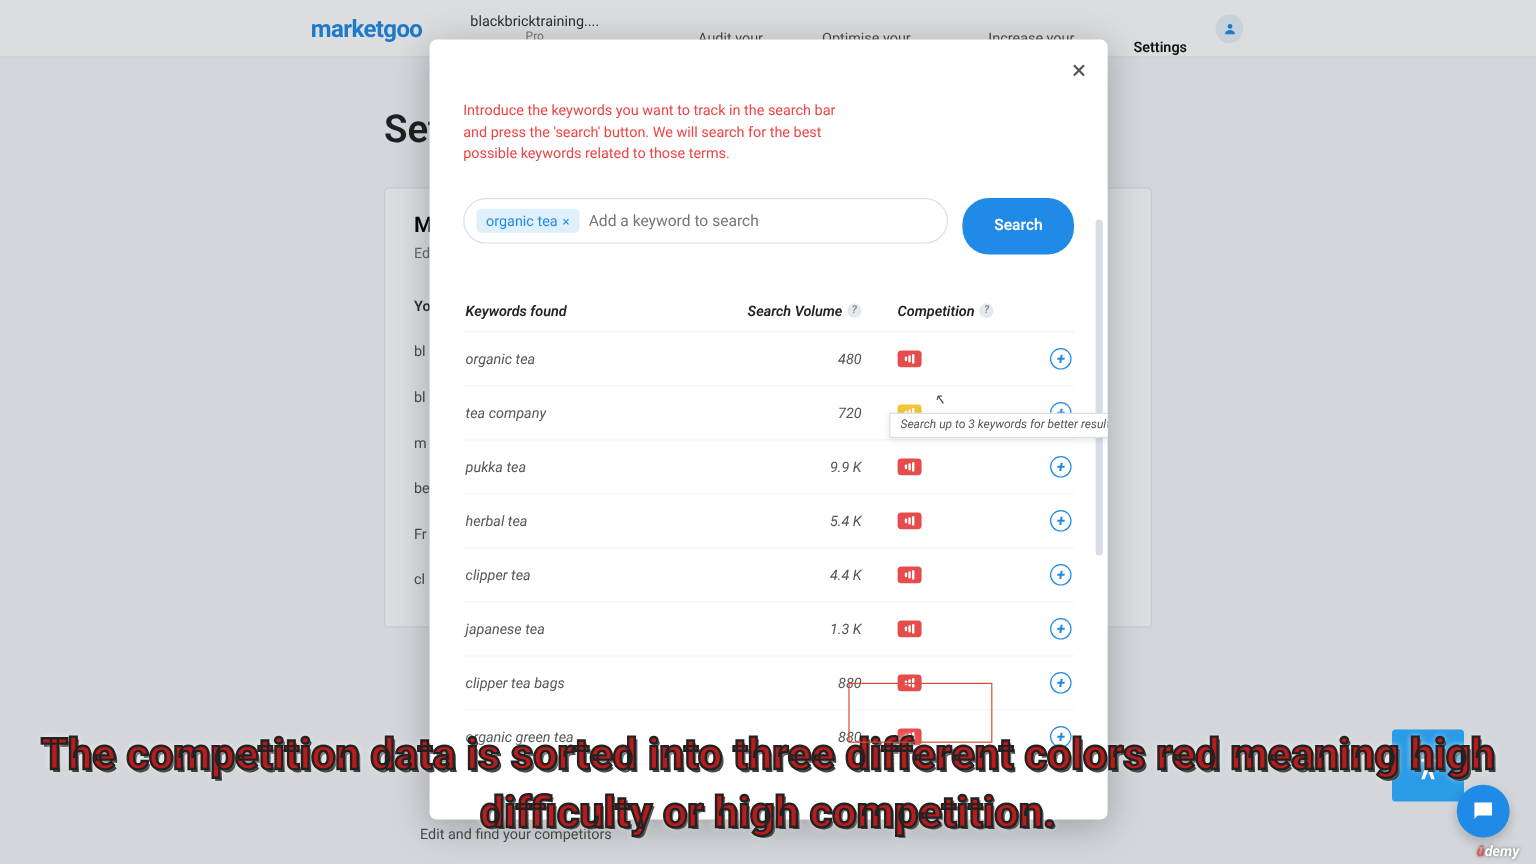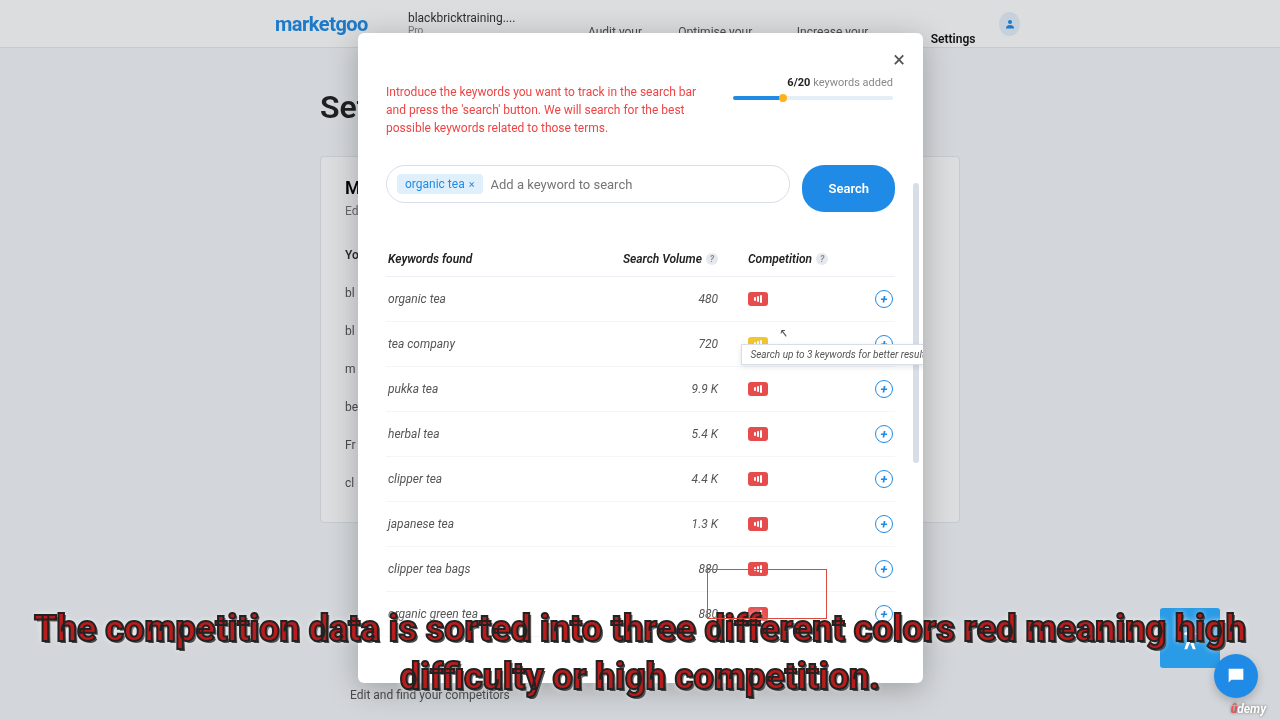--- a/index.html
+++ b/index.html
@@ -1,19 +1,19 @@
 <!DOCTYPE html>
 <html><head>
 <meta charset="utf-8">
 <style>
   * { margin: 0; padding: 0; box-sizing: border-box; font-family: -apple-system, BlinkMacSystemFont, "Segoe UI", Roboto, sans-serif; }
   body { width: 1280px; height: 720px; overflow: hidden; background: #f5f7fa; position: relative; }
 
   
-  .header { height: 48px; display: flex; align-items: center; padding: 0 20px; background: #fff; border-bottom: 1px solid #e5e8ee; position: relative; z-index: 1; }
+  .header { height: 48px; display: flex; align-items: center; padding: 0 4px; background: #fff; border-bottom: 1px solid #e5e8ee; position: relative; z-index: 1; text-align: center; }
   .logo { color: #1f8be6; font-weight: 700; font-size: 20px; letter-spacing: -0.5px; margin-left: 255px; }
   .site-block { margin-left: 40px; font-size: 12px; color: #333; }
   .site-block .plan { font-size: 10px; color: #888; }
   .nav { margin-left: auto; display: flex; align-items: center; gap: 24px; font-size: 12px; }
   .nav a { color: #555; text-decoration: none; margin-top: 31px; }
   .nav a.active { color: #111; font-weight: 600; }
   .user-icon { width: 24px; height: 24px; border-radius: 50%; background: #e6f1fb; display:flex;align-items:center;justify-content:center;font-size:12px;color:#1f8be6; margin-right: 240px; }
 
   
   .bg-page { position: absolute; top: 48px; left: 0; right: 0; bottom: 0; padding: 40px 320px; }
@@ -124,26 +124,20 @@
   </div>
 </div>
 <div class="footer-text">Edit and find your competitors</div>
 
 <div class="backdrop"></div>
 
 <div class="modal">
   <div class="modal-close">×</div>
   <div class="modal-desc">Introduce the keywords you want to track in the search bar and press the 'search' button. We will search for the best possible keywords related to those terms.</div>
 
-  <div class="kw-counter">
-    <span class="count">6/20</span><span class="label">keywords added</span>
-    <div class="progress">
-        <div class="fill" id="progress-fill" style="width: 30%;"></div>
-      </div>
-  </div>
 
   <div class="search-row">
     <div class="search-box">
       <span class="chip">
         <span>organic tea</span>
         <span class="x">×</span>
       </span>
       <input class="search-input" placeholder="Add a keyword to search" style="">
     </div>
     <button class="search-btn">Search</button>

